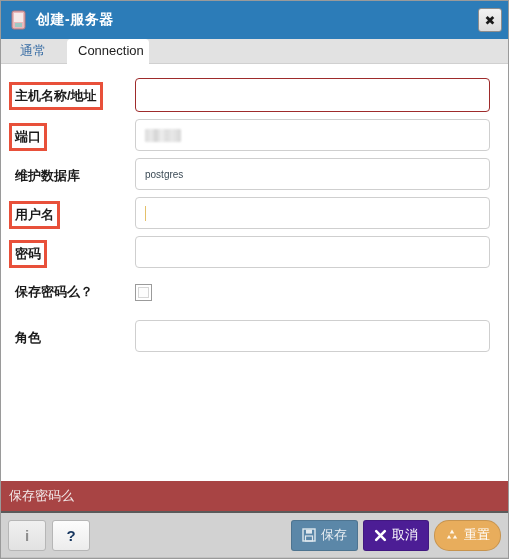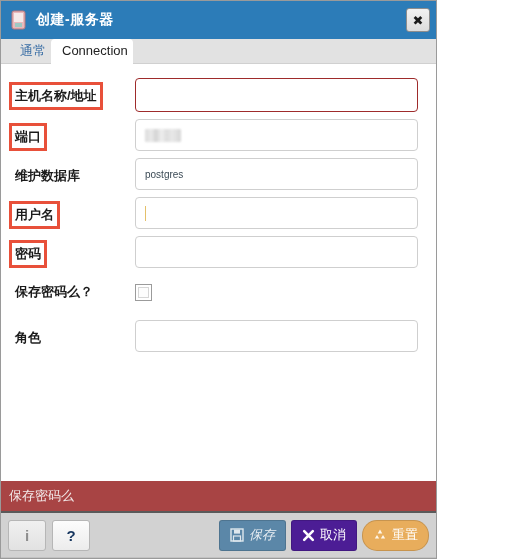--- a/index.html
+++ b/index.html
@@ -7,21 +7,21 @@
     padding: 0;
     background: #ffffff;
   }
   body {
     font-family: "Liberation Sans", "DejaVu Sans", sans-serif;
     -webkit-font-smoothing: none;
   }
 
   .window {
     position: relative;
-    width: 437px;
+    width: 509px;
     height: 559px;
     box-sizing: border-box;
     background: #d4d4d4;
     border: 1px solid #9a9a9a;
     overflow: hidden;
     display: flex;
     flex-direction: column;
   }
 
   
@@ -94,20 +94,21 @@
     background: transparent;
   }
   .tab.active {
     background: #ffffff;
     color: #222222;
     border-top-left-radius: 4px;
     border-top-right-radius: 4px;
     position: relative;
     top: 1px;
     padding-bottom: 5px;
+    margin-left: 16px;
   }
 
   
   .formbody {
     background: #ffffff;
     flex: 1 1 auto;
     padding: 14px 18px 16px 12px;
     box-sizing: border-box;
     overflow: hidden;
   }
@@ -276,21 +277,21 @@
     gap: 5px;
     padding: 0 10px;
     margin-left: 5px;
     font-size: 13px;
     color: #ffffff;
     cursor: pointer;
     box-sizing: border-box;
     border: 1px solid rgba(0,0,0,.14);
     white-space: nowrap;
   }
-  .act-btn.save   { background: #5b87a8; color: #e8eef3; font-style: italic; }
+  .act-btn.save   { background: #5b87a8; color: #e8eef3; }
   .act-btn.cancel { background: #4c1d95; }
   .act-btn.reset  { background: #e8ad5c; border-radius: 15px; }
   .act-ico { display: inline-flex; align-items: center; }
 </style>
 </head>
 <body>
 
 <div class="window">
 
   <div class="titlebar">

